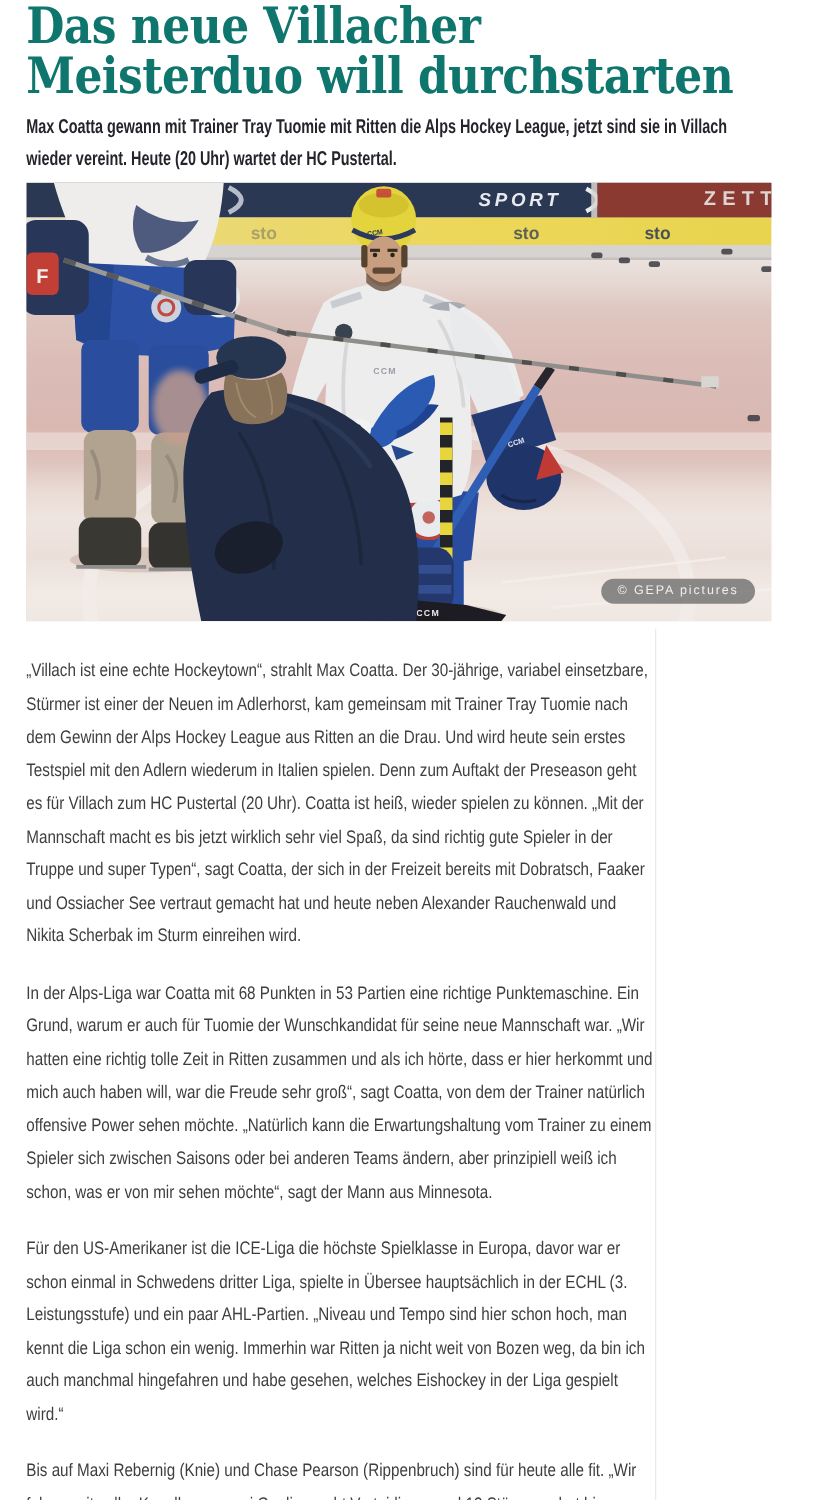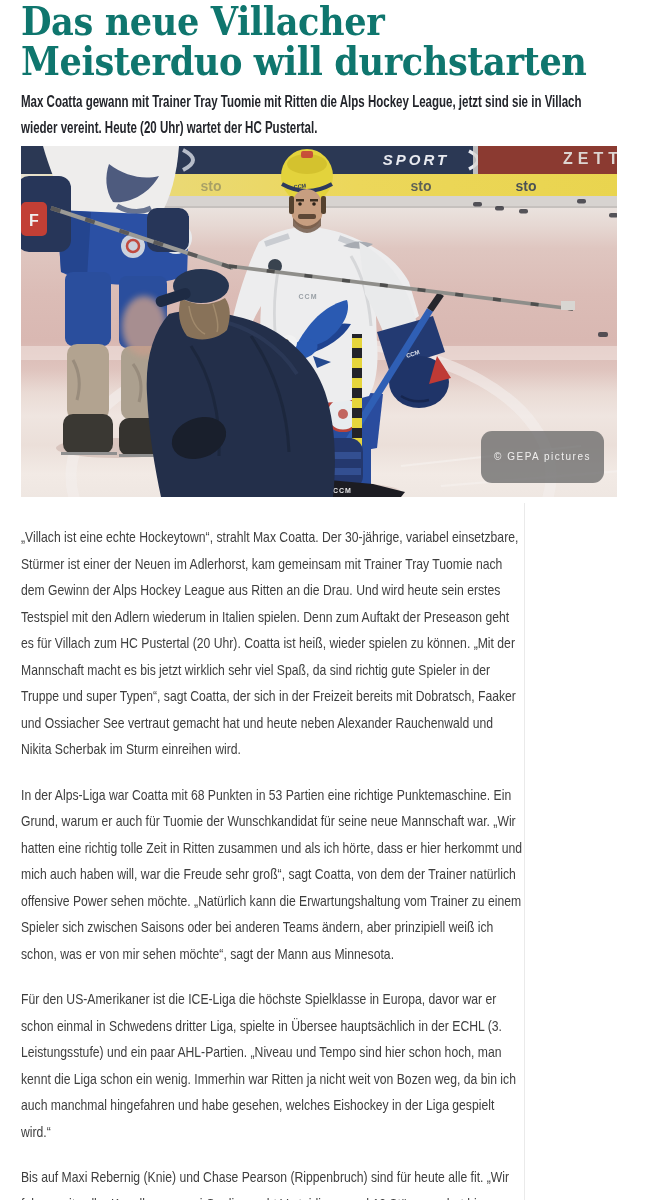--- a/index.html
+++ b/index.html
@@ -20,21 +20,21 @@
   .lede .lline { display:block; white-space:nowrap; transform:scaleX(0.72); transform-origin:0 50%; }
   figure.photo {
     position:absolute; left:21px; top:146px; width:596px; height:351px;
     margin:0; overflow:hidden; background:#e8ddd8;
   }
   figure.photo svg { display:block; }
   .credit {
     position:absolute; right:13px; bottom:14px;
     background:rgba(108,108,108,0.78); color:#f0efee;
     font-size:10px; letter-spacing:1.5px; line-height:10px;
-    padding:21px 13px; border-radius:11px; white-space:nowrap;
+    padding:5px 13px; border-radius:11px; white-space:nowrap;
   }
   .divider { position:absolute; left:524px; top:503px; width:1px; height:697px; background:#eaeaea; }
   .body-text {
     position:absolute; left:21px; top:524px; width:600px;
     transform:scaleX(0.84); transform-origin:0 0;
     color:#3e3e3e; font-size:14.5px; line-height:26.5px;
   }
   .body-text p { margin:0 0 19px 0; }
 </style>
 </head>

